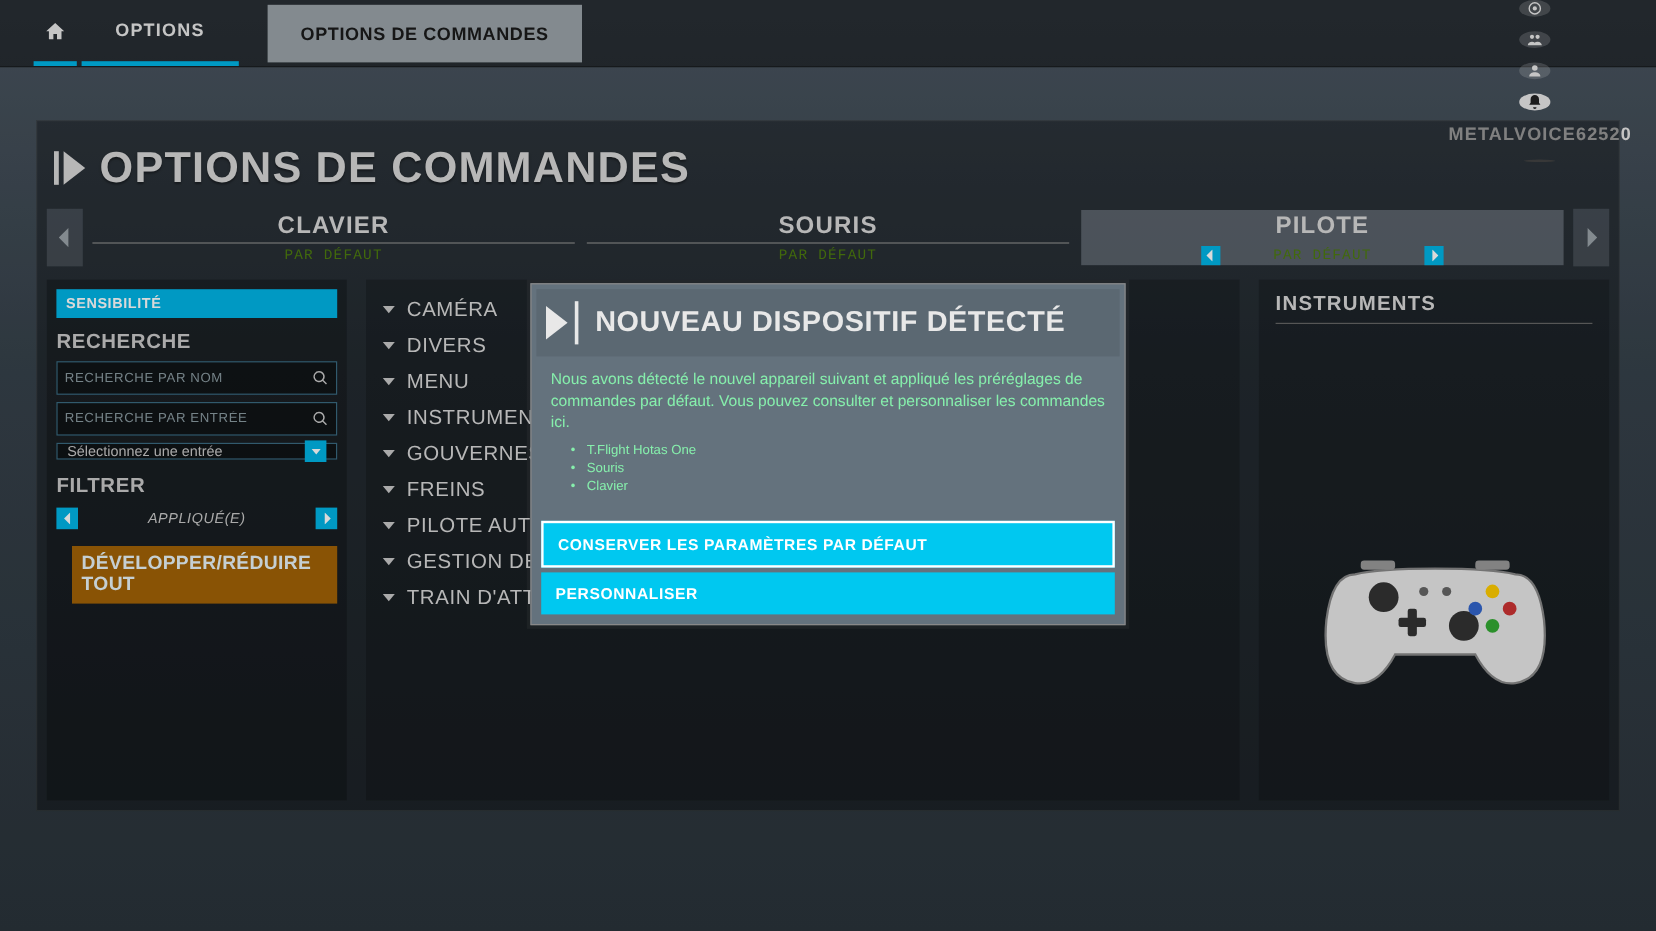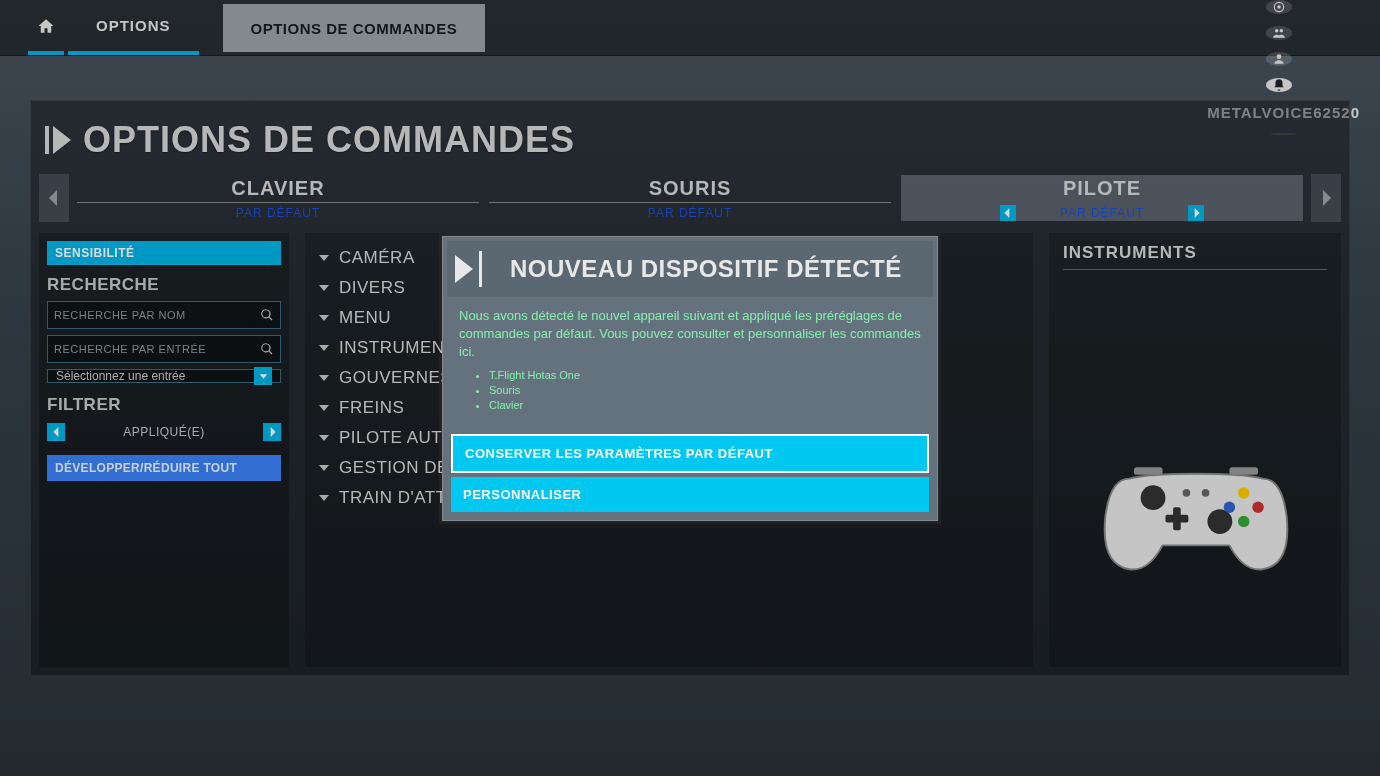--- a/index.html
+++ b/index.html
@@ -89,21 +89,21 @@
   }
   .nav-arrow {
     width:30px;height:48px;background:rgba(120,130,140,0.35);display:flex;align-items:center;justify-content:center;cursor:pointer;
   }
   .nav-arrow svg{fill:#9aa3a9;width:10px;height:16px;}
   .device-tabs { flex:1; display:flex; gap:10px; }
   .device-tab {
     flex:1;text-align:center;padding-top:2px;
   }
   .device-tab .dname{font-size:20px;font-weight:bold;letter-spacing:1px;color:#d8d8d8;border-bottom:1px solid #888;padding-bottom:2px;}
-  .device-tab .dsub{font-size:12px;color:#1d4ed8;letter-spacing:1px;margin-top:3px;}
+  .device-tab .dsub{font-size:12px;color:#4d7c0f;letter-spacing:1px;margin-top:3px;font-family:Liberation Mono, monospace;}
   .device-tab.active { background:rgba(150,160,170,0.45); }
   .device-tab.active .dname{border-bottom:none;}
   .mini-arrow{width:16px;height:16px;background:#00b4e6;display:inline-flex;align-items:center;justify-content:center;vertical-align:middle;margin:0 4px;}
   .mini-arrow svg{fill:#fff;width:7px;height:10px;}
   .device-tab.active .row2{display:flex;align-items:center;justify-content:center;margin-top:3px;}
   
   .content {
     position:absolute;left:8px;right:8px;top:132px;bottom:8px;display:flex;gap:16px;
   }
   .sidebar {
@@ -118,25 +118,25 @@
   }
   .searchbox input{flex:1;background:transparent;border:none;color:#ddd;font-size:11px;letter-spacing:0.5px;outline:none;}
   .searchbox input::placeholder{color:#8a9aa0;}
   .searchbox .sicon{width:14px;height:14px;}
   .searchbox .sicon svg{fill:#c8c8c8;width:14px;height:14px;}
   .select {
     display:flex;align-items:center;background:rgba(0,0,0,0.35);height:14px;padding:0 8px;font-size:12px;color:#c8c8c8;border:1px solid #3a6a80;
   }
   .select .chev{margin-left:auto;width:18px;height:18px;background:#00b4e6;display:flex;align-items:center;justify-content:center;}
   .select .chev svg{fill:#fff;width:9px;height:9px;}
-  .filter-row{display:flex;align-items:center;gap:4px;margin-top:8px;}
+  .filter-row{display:flex;align-items:center;gap:4px;margin-top:8px;font-style:italic;}
   .filter-arrow{width:18px;height:18px;background:#00b4e6;display:flex;align-items:center;justify-content:center;}
   .filter-arrow svg{fill:#fff;width:7px;height:10px;}
   .filter-label{flex:1;text-align:center;font-size:12px;letter-spacing:0.5px;color:#c8c8c8;}
-  .expand-pill{background:#3b82f6;color:#e8f4f8;font-size:12px;font-weight:bold;padding:6px 8px;margin-top:14px;letter-spacing:0.3px;}
+  .expand-pill{background:#a16207;color:#e8f4f8;font-size:16px;font-weight:bold;padding:6px 8px;margin-top:14px;letter-spacing:0.3px;margin-left:13px;}
   
   .categories{flex:1;background:rgba(0,0,0,0.2);padding:10px 14px;}
   .cat-item{display:flex;align-items:center;gap:10px;height:30px;font-size:17px;color:#d8d8d8;letter-spacing:0.5px;cursor:pointer;}
   .cat-item .caret{width:0;height:0;border-left:5px solid transparent;border-right:5px solid transparent;border-top:6px solid #c8c8c8;}
   
   .desc{width:292px;background:rgba(0,0,0,0.2);padding:10px 14px;}
   .desc h3{font-size:17px;color:#d8d8d8;letter-spacing:1px;border-bottom:1px solid #666;padding-bottom:6px;}
   .controller{position:absolute;right:40px;bottom:80px;width:210px;height:150px;}
   
   .modal {
@@ -144,21 +144,21 @@
     background:#64727d;border:1px solid #888;
     box-shadow:0 0 0 3px rgba(255,255,255,0.04);
     padding:4px;
   }
   .modal-head{display:flex;align-items:center;gap:14px;background:#5b6872;padding:10px 8px;}
   .modal-head .mchev::before{
     content:"";display:inline-block;width:0;height:0;
     border-top:14px solid transparent;border-bottom:14px solid transparent;border-left:18px solid #e8e8e8;
   }
   .modal-head .mchev{border-right:3px solid #e8e8e8;padding-right:6px;height:36px;display:flex;align-items:center;}
-  .modal-head h2{font-size:24px;font-weight:800;letter-spacing:0.5px;color:#e8e8e8;margin-left:14px;}
+  .modal-head h2{font-size:24px;font-weight:800;letter-spacing:0.5px;color:#e8e8e8;}
   .modal-body{padding:10px 12px;font-size:13px;line-height:1.4;color:#86efac;}
   .modal-body ul{margin:6px 0 6px 30px;}
   .modal-body li{list-style:disc;font-size:11px;}
   .modal-btn{background:#00c8f0;color:#fff;font-weight:bold;font-size:13px;letter-spacing:0.5px;padding:10px 12px;margin:4px;cursor:pointer;}
   .modal-btn.primary{border:2px solid #fff;box-shadow:0 0 0 2px #00c8f0 inset;}
   .dim-overlay{position:absolute;inset:0;background:rgba(0,0,0,0.15);pointer-events:none;}
 </style>
 </head>
 <body>
 

